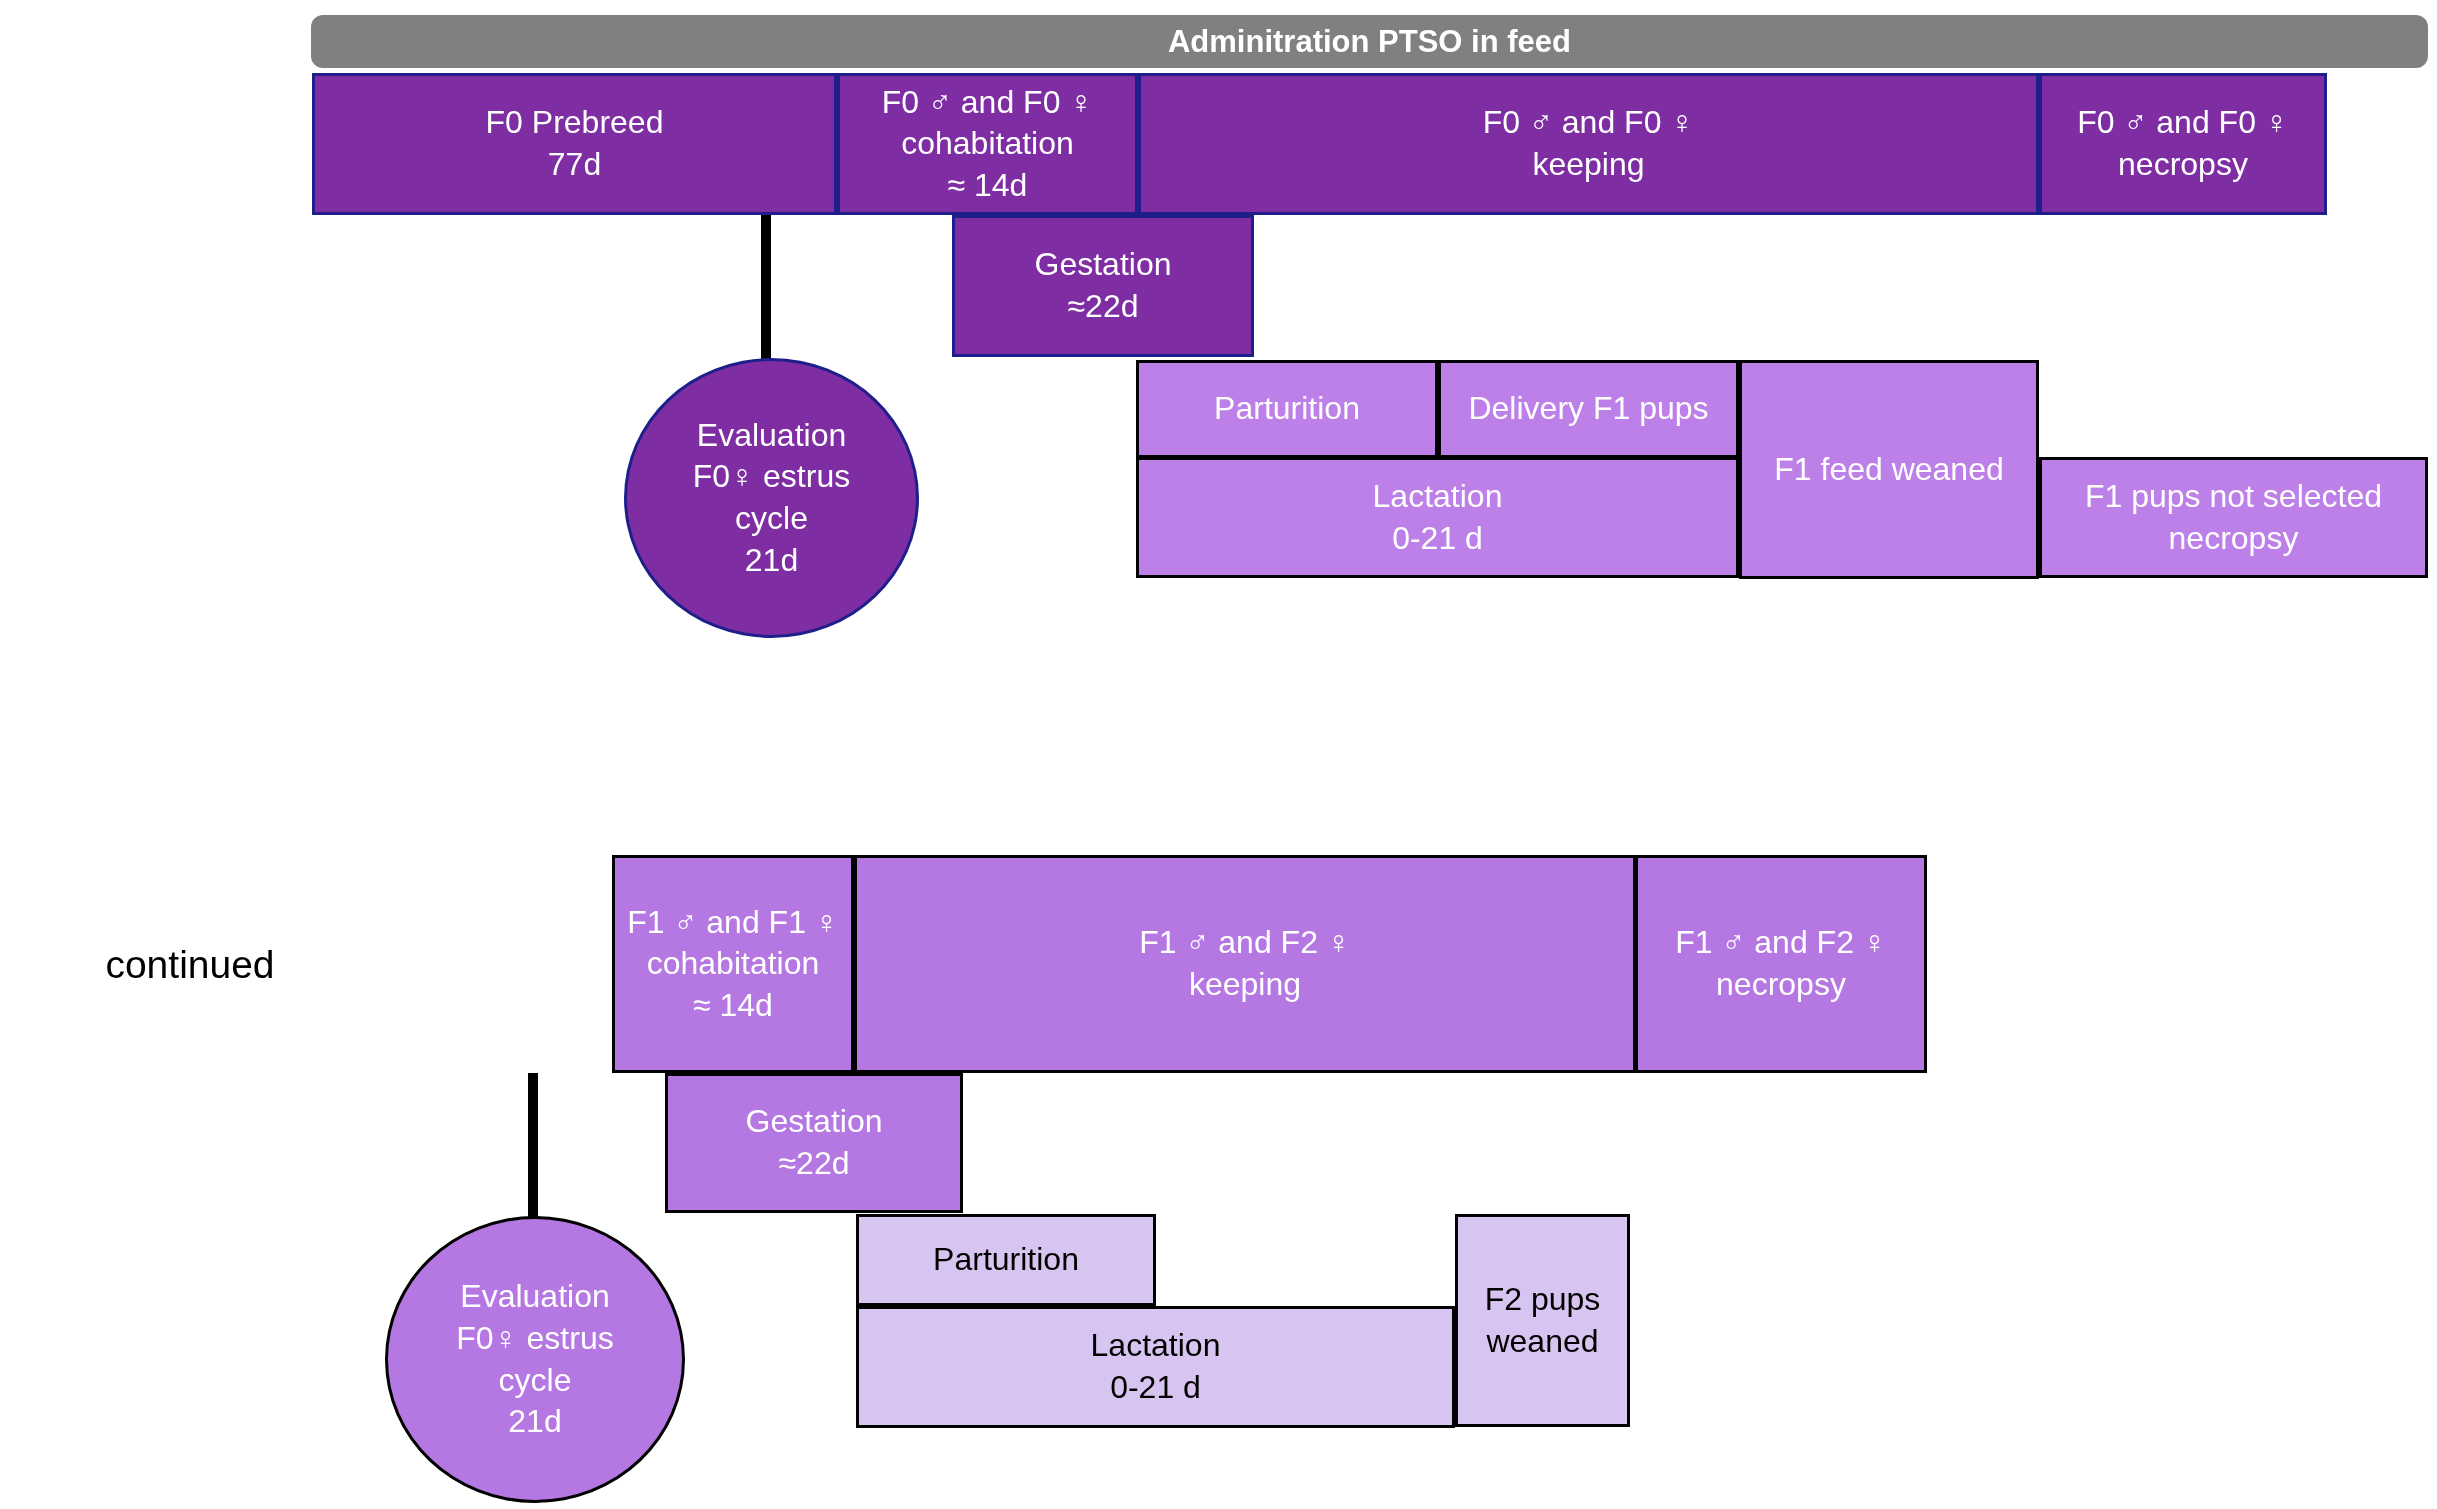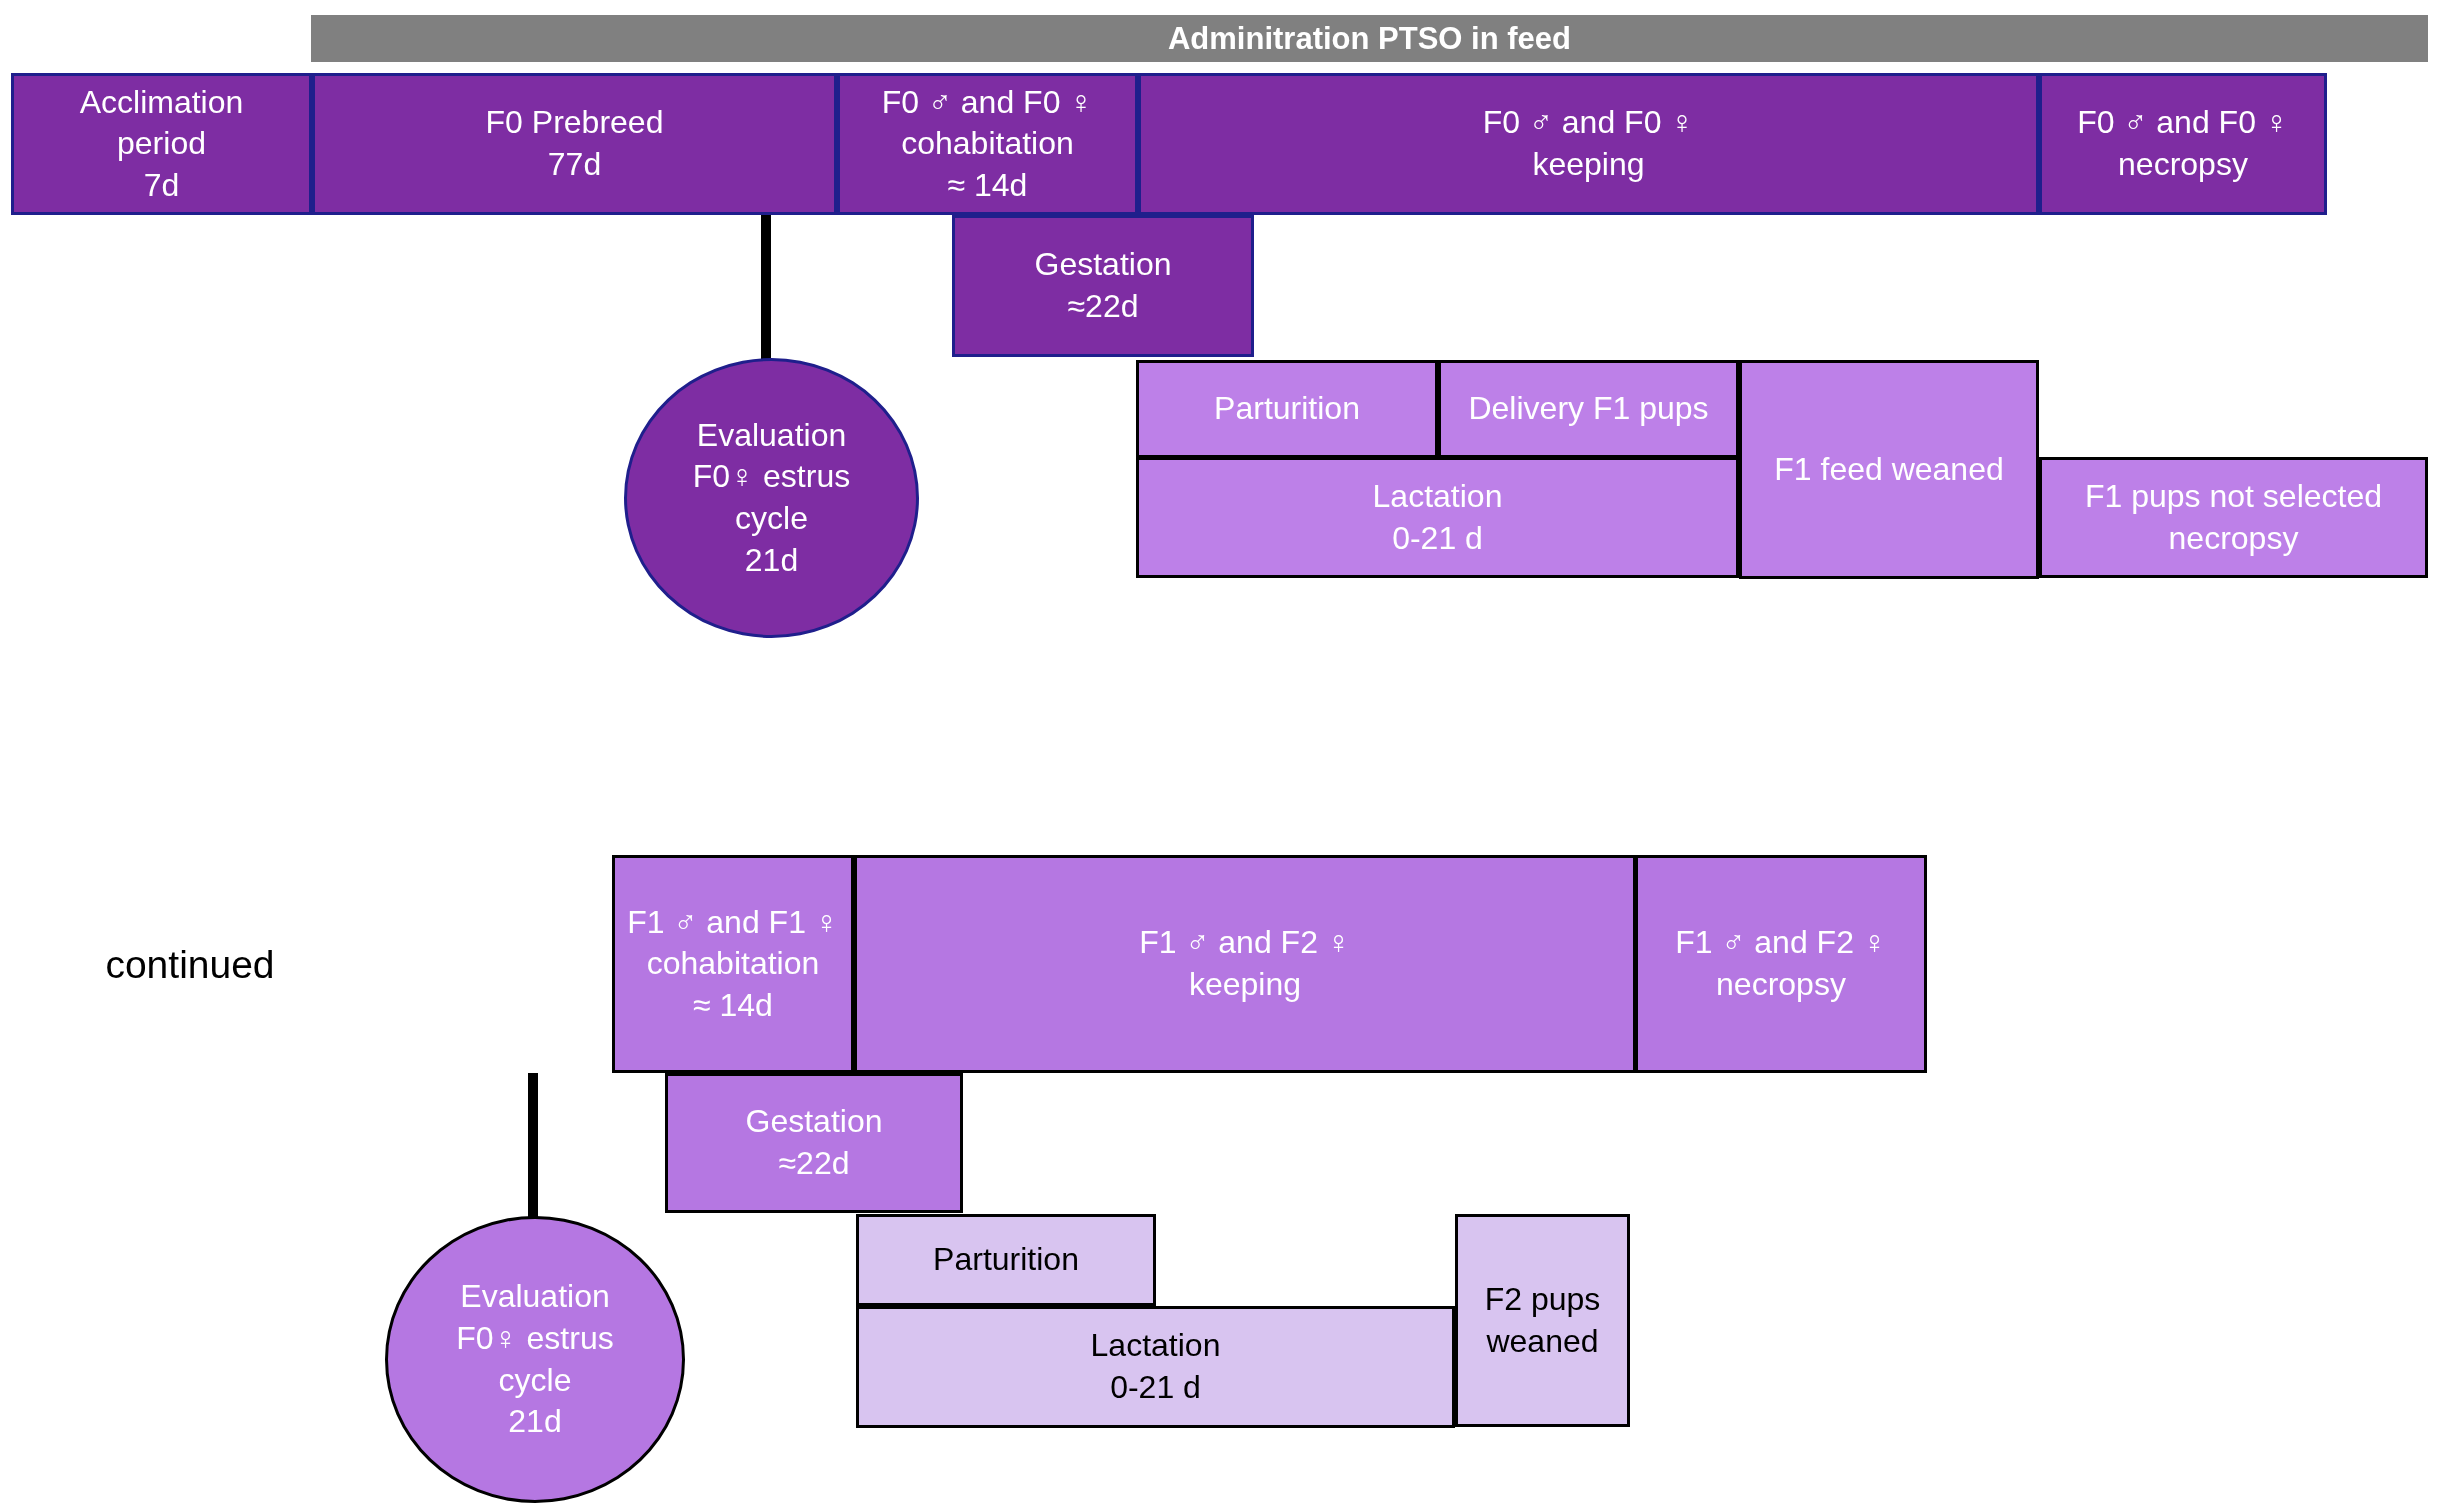--- a/index.html
+++ b/index.html
@@ -42,25 +42,22 @@
   .p4{background:var(--lavender);border:3.1px solid var(--line-black);color:var(--text-black);}
   .circle{border-radius:50%;}
   .vline{position:absolute;background:var(--line-black);}
   .plain{color:var(--text-black);background:transparent;border:none;font-size:39px;}
 </style>
 </head>
 <body>
 
 <div class="canvas">
 
-  <div class="box titlebar" style="left:311px;top:15.3px;width:2117px;height:47px;">Adminitration PTSO in feed</div>
+  <div class="box titlebar" style="left:311px;top:15.3px;width:2117px;height:53px;border-radius:12px;">Adminitration PTSO in feed</div>
 
-  <div class="box p1" style="left:11px;top:73px;width:301px;height:142px;">Acclimation
-period
-7d</div>
   <div class="box p1" style="left:312px;top:73px;width:525px;height:142px;">F0 Prebreed
 77d</div>
   <div class="box p1" style="left:837px;top:73px;width:301px;height:142px;">F0 ♂ and F0 ♀
 cohabitation
 ≈ 14d</div>
   <div class="box p1" style="left:1138px;top:73px;width:901px;height:142px;">F0 ♂ and F0 ♀
 keeping</div>
   <div class="box p1" style="left:2039px;top:73px;width:288px;height:142px;">F0 ♂ and F0 ♀
 necropsy</div>
 

